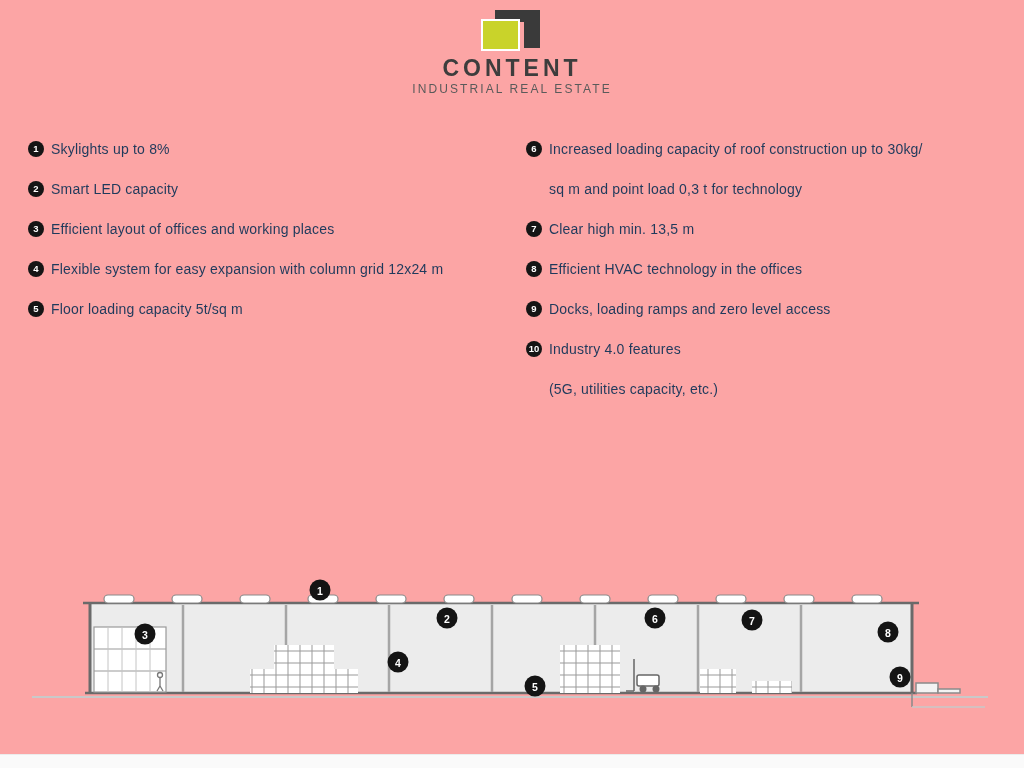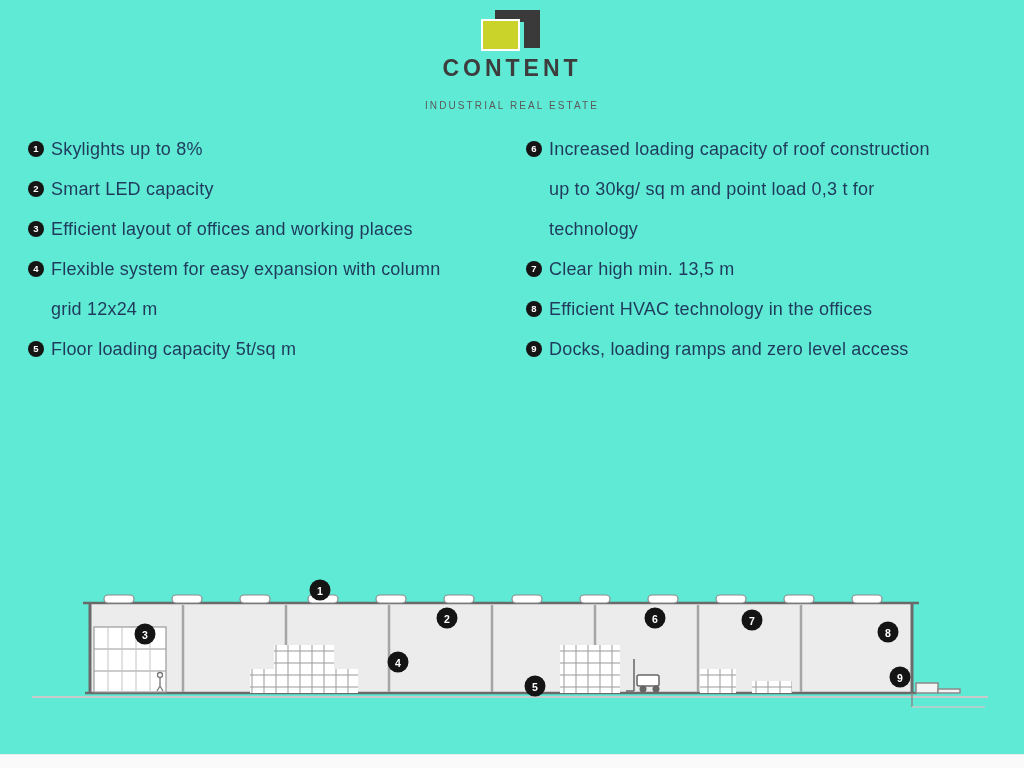--- a/index.html
+++ b/index.html
@@ -5,53 +5,53 @@
   * { margin: 0; padding: 0; box-sizing: border-box; }
   html, body { width: 1024px; height: 768px; }
   body {
     font-family: "Liberation Sans", "DejaVu Sans", sans-serif;
     background: #ffffff;
     position: relative;
     overflow: hidden;
   }
   .page {
     position: absolute; inset: 0;
-    background: #5eead4;
+    background: #fca5a5;
     padding-left: 21px;
   }
 
   
   .header {
     position: absolute; top: 10px; left: 0; width: 1024px;
     display: flex; flex-direction: column; align-items: center;
   }
   .logo-mark { width: 64px; height: 42px; margin-bottom: 3px; }
   .logo-title {
     font-size: 23px; font-weight: bold; letter-spacing: 4px;
     color: #3d3d3d;
   }
   .logo-subtitle {
-    font-size: 10px; letter-spacing: 2.1px; color: #5a5a5a;
-    margin-top: 18px;
+    font-size: 12px; letter-spacing: 2.1px; color: #5a5a5a;
+    margin-top: 0;
   }
 
   
   .features-col {
     position: absolute;
     color: #1f3a5c;
   }
   .features-left  { left: 28px;  top: 129px; width: 438px; }
   .features-right { left: 526px; top: 129px; width: 412px; }
   .feature-item {
     position: relative;
     padding-left: 23px;
   }
   .feature-text {
     display: block;
-    font-size: 18px;
+    font-size: 14px;
     font-weight: 500;
     line-height: 40px;
     white-space: pre-line;
     letter-spacing: 0.2px;
   }
   .feature-badge {
     position: absolute; left: 0; top: 12px;
     width: 16px; height: 16px; border-radius: 50%;
     background: #151515; color: #ffffff;
     font-size: 9.5px; font-weight: bold;
@@ -131,20 +131,25 @@
   <div class="feature-item">
     <span class="feature-badge">8</span>
     <span class="feature-text">Efficient HVAC technology in the offices</span>
   </div>
 
   <div class="feature-item">
     <span class="feature-badge">9</span>
     <span class="feature-text">Docks, loading ramps and zero level access</span>
   </div>
 
+  <div class="feature-item">
+    <span class="feature-badge">10</span>
+    <span class="feature-text">Industry 4.0 features
+(5G, utilities capacity, etc.)</span>
+  </div>
 </div>
 
   <div class="diagram-wrap" id="diagram">
     <svg width="1024" height="175" viewBox="0 0 1024 175">
       <defs>
         <pattern id="crate" width="12" height="12" patternUnits="userSpaceOnUse">
           <rect width="12" height="12" fill="#ffffff" stroke="#9a9a9a" stroke-width="1"></rect>
         </pattern>
       </defs>
 

